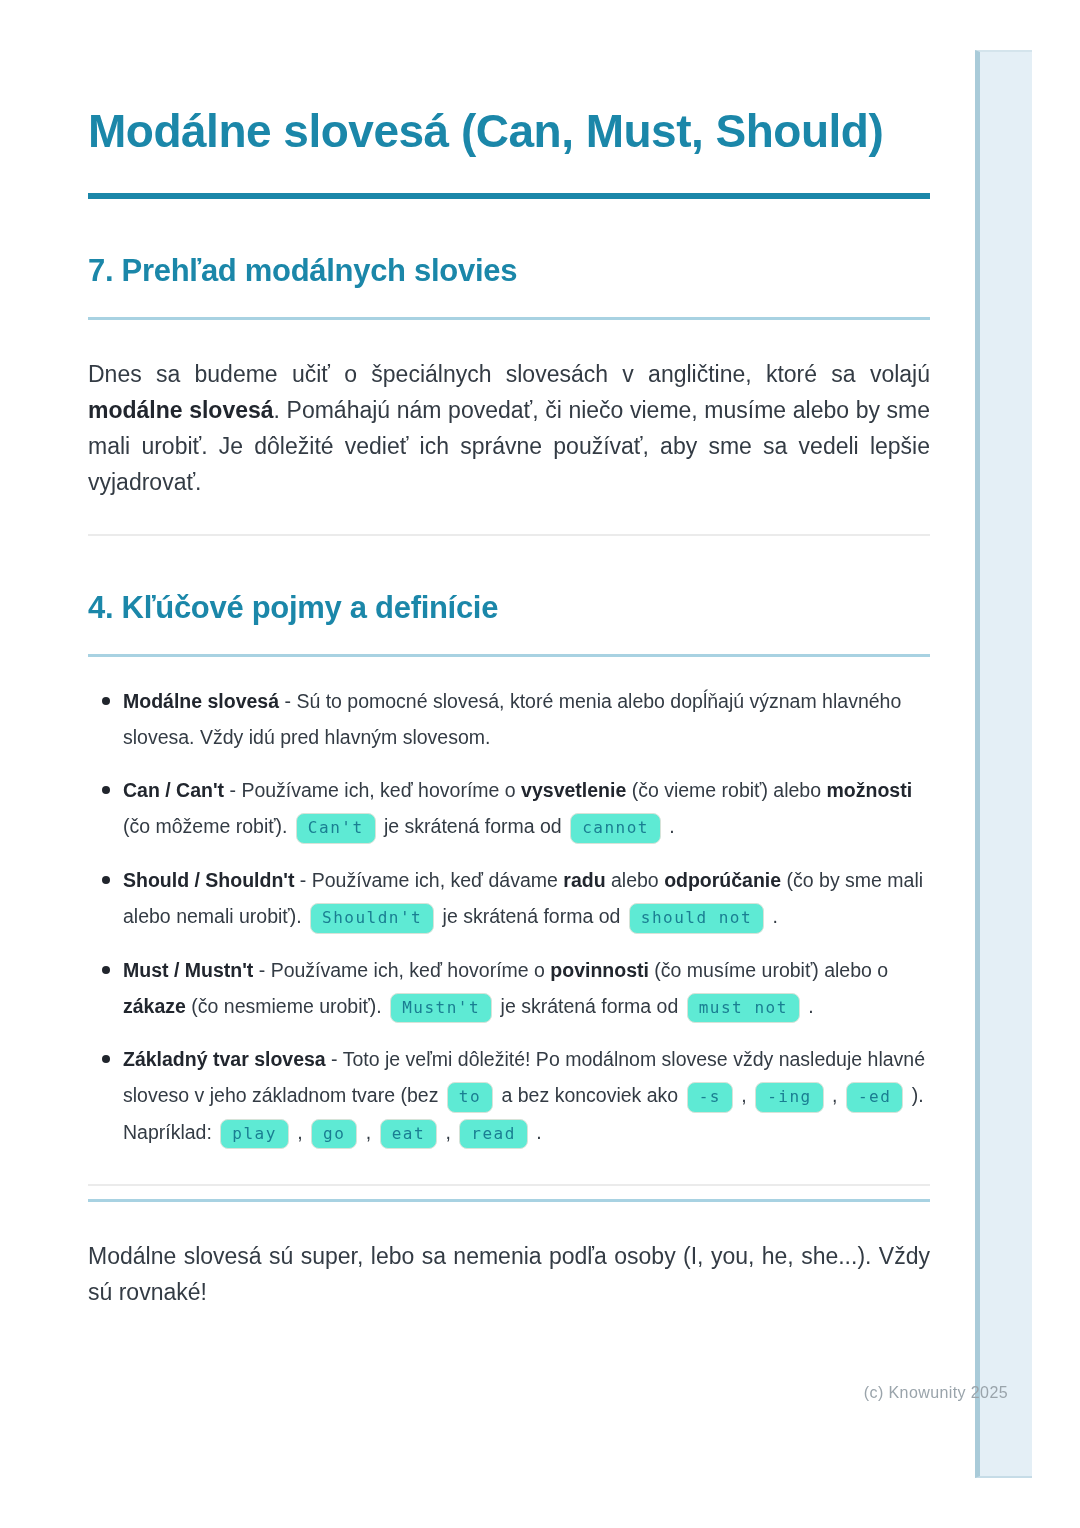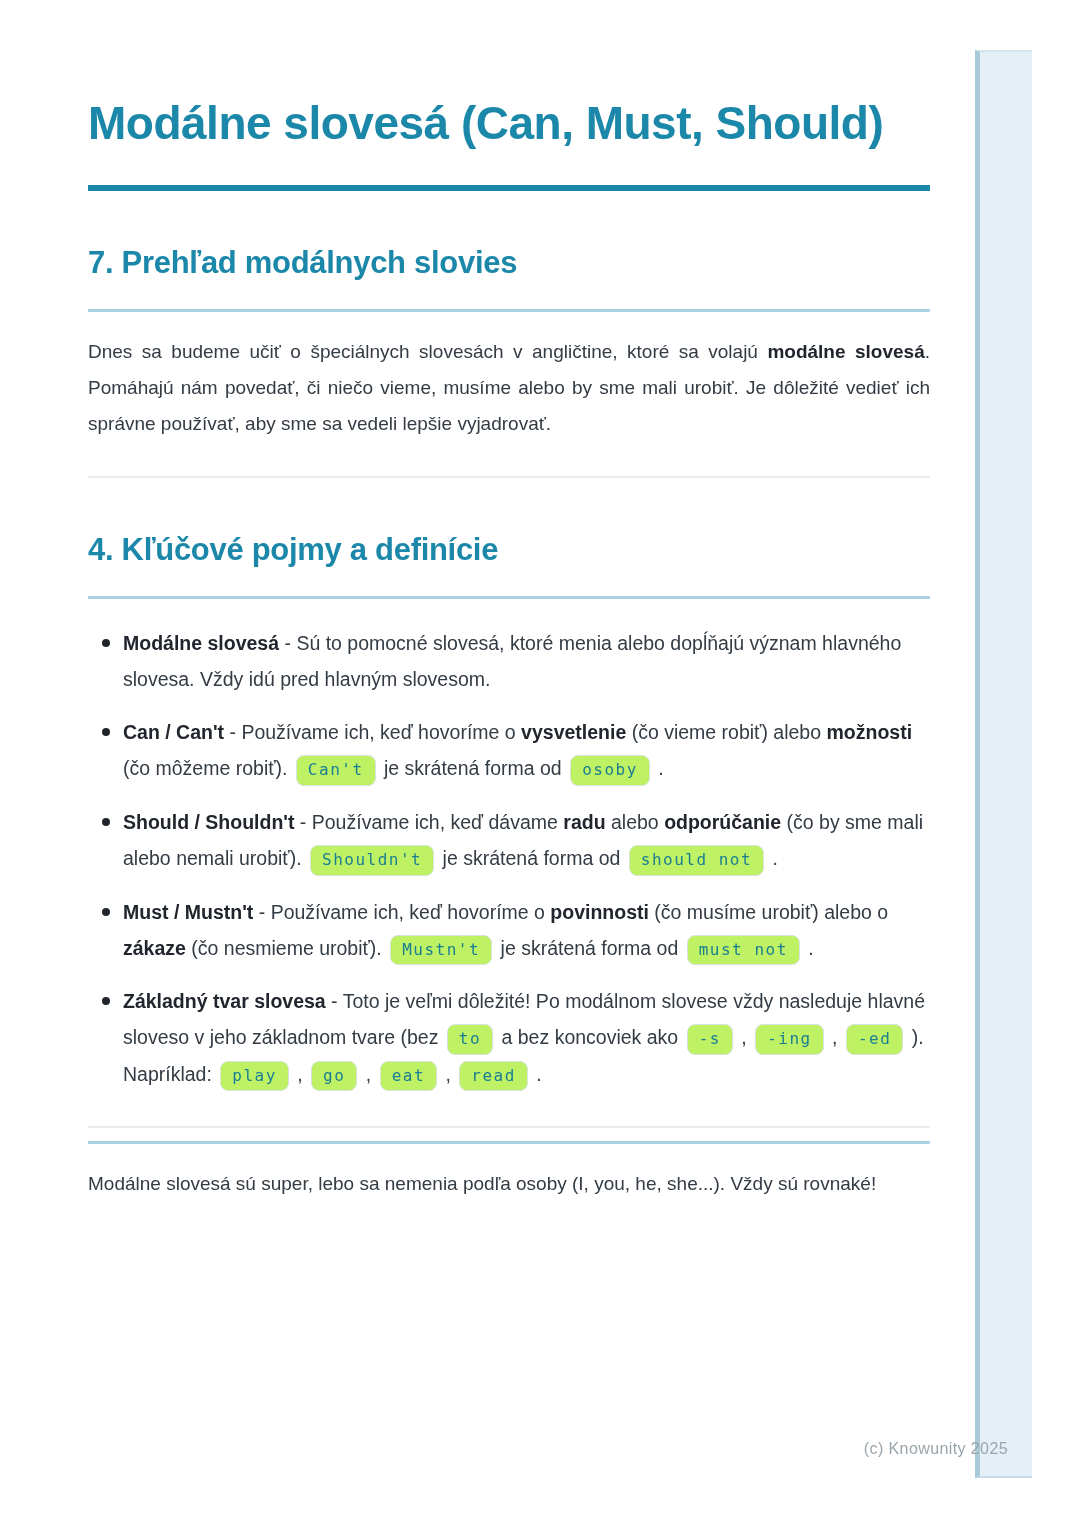--- a/index.html
+++ b/index.html
@@ -24,21 +24,21 @@
     background: #e4eff6;
     border-left: 5px solid #a9cbd9;
     border-top: 2px solid #d4e4ec;
     border-bottom: 2px solid #c6dce7;
     box-sizing: border-box;
     z-index: 1;
   }
   .content {
     position: absolute;
     left: 88px;
-    top: 0;
+    top: 8px;
     width: 842px;
     z-index: 2;
   }
   .page-title {
     margin-top: 92px;
     font-size: 46px;
     line-height: 1.36;
     font-weight: bold;
     color: #1b87a9;
     letter-spacing: -0.5px;
@@ -55,22 +55,22 @@
     font-weight: bold;
     color: #1b87a9;
     letter-spacing: -0.3px;
   }
   .heading-underline {
     height: 3px;
     background: #a8d2e2;
     margin-top: 13px;
   }
   .para {
-    margin-top: 22px;
-    font-size: 19px;
+    margin-top: 36px;
+    font-size: 23px;
     line-height: 36px;
     text-align: justify;
   }
   .para strong, .bullet-list strong {
     color: #21262e;
   }
   .divider {
     height: 2px;
     background: #ebebeb;
     margin-top: 34px;
@@ -96,32 +96,32 @@
     height: 8px;
     border-radius: 50%;
     background: #20252c;
   }
   .chip {
     display: inline-block;
     font-family: "DejaVu Sans Mono", monospace;
     font-size: 16px;
     letter-spacing: 1.5px;
     color: #1a7e92;
-    background: #bef264;
+    background: #5eead4;
     border: 1.5px solid #d6e3d8;
     border-radius: 8px;
     padding: 3px 11px 4px 11px;
     line-height: 1.35;
     margin: 1px 3px;
     vertical-align: baseline;
     white-space: nowrap;
   }
   .footer-credit {
     position: absolute;
-    top: 1440px;
+    top: 1384px;
     right: 72px;
     font-size: 16px;
     color: #9aa4ab;
     letter-spacing: 0.4px;
     z-index: 3;
   }
 </style>
 </head>
 <body>
 
@@ -138,21 +138,21 @@
     <p class="para">Dnes sa budeme učiť o špeciálnych slovesách v angličtine, ktoré sa volajú <strong>modálne slovesá</strong>. Pomáhajú nám povedať, či niečo vieme, musíme alebo by sme mali urobiť. Je dôležité vedieť ich správne používať, aby sme sa vedeli lepšie vyjadrovať.</p>
   </section>
 
   <div class="divider"></div>
 
   <section>
     <h2 class="section-heading">4. Kľúčové pojmy a definície</h2>
     <div class="heading-underline"></div>
     <ul class="bullet-list">
       <li><strong>Modálne slovesá</strong> - Sú to pomocné slovesá, ktoré menia alebo dopĺňajú význam hlavného slovesa. Vždy idú pred hlavným slovesom.</li>
-      <li><strong>Can / Can't</strong> - Používame ich, keď hovoríme o <strong>vysvetlenie</strong> (čo vieme robiť) alebo <strong>možnosti</strong> (čo môžeme robiť). <code class="chip">Can't</code> je skrátená forma od <code class="chip">osoby</code> .</li>
+      <li><strong>Can / Can't</strong> - Používame ich, keď hovoríme o <strong>vysvetlenie</strong> (čo vieme robiť) alebo <strong>možnosti</strong> (čo môžeme robiť). <code class="chip">Can't</code> je skrátená forma od <code class="chip">cannot</code> .</li>
       <li><strong>Should / Shouldn't</strong> - Používame ich, keď dávame <strong>radu</strong> alebo <strong>odporúčanie</strong> (čo by sme mali alebo nemali urobiť). <code class="chip">Shouldn't</code> je skrátená forma od <code class="chip">should not</code> .</li>
       <li><strong>Must / Mustn't</strong> - Používame ich, keď hovoríme o <strong>povinnosti</strong> (čo musíme urobiť) alebo o <strong>zákaze</strong> (čo nesmieme urobiť). <code class="chip">Mustn't</code> je skrátená forma od <code class="chip">must not</code> .</li>
       <li><strong>Základný tvar slovesa</strong> - Toto je veľmi dôležité! Po modálnom slovese vždy nasleduje hlavné sloveso v jeho základnom tvare (bez <code class="chip">to</code> a bez koncoviek ako <code class="chip">-s</code> , <code class="chip">-ing</code> , <code class="chip">-ed</code> ). Napríklad: <code class="chip">play</code> , <code class="chip">go</code> , <code class="chip">eat</code> , <code class="chip">read</code> .</li>
     </ul>
   </section>
 
   <div class="divider"></div>
 
   <section>
     <div class="heading-underline"></div>

